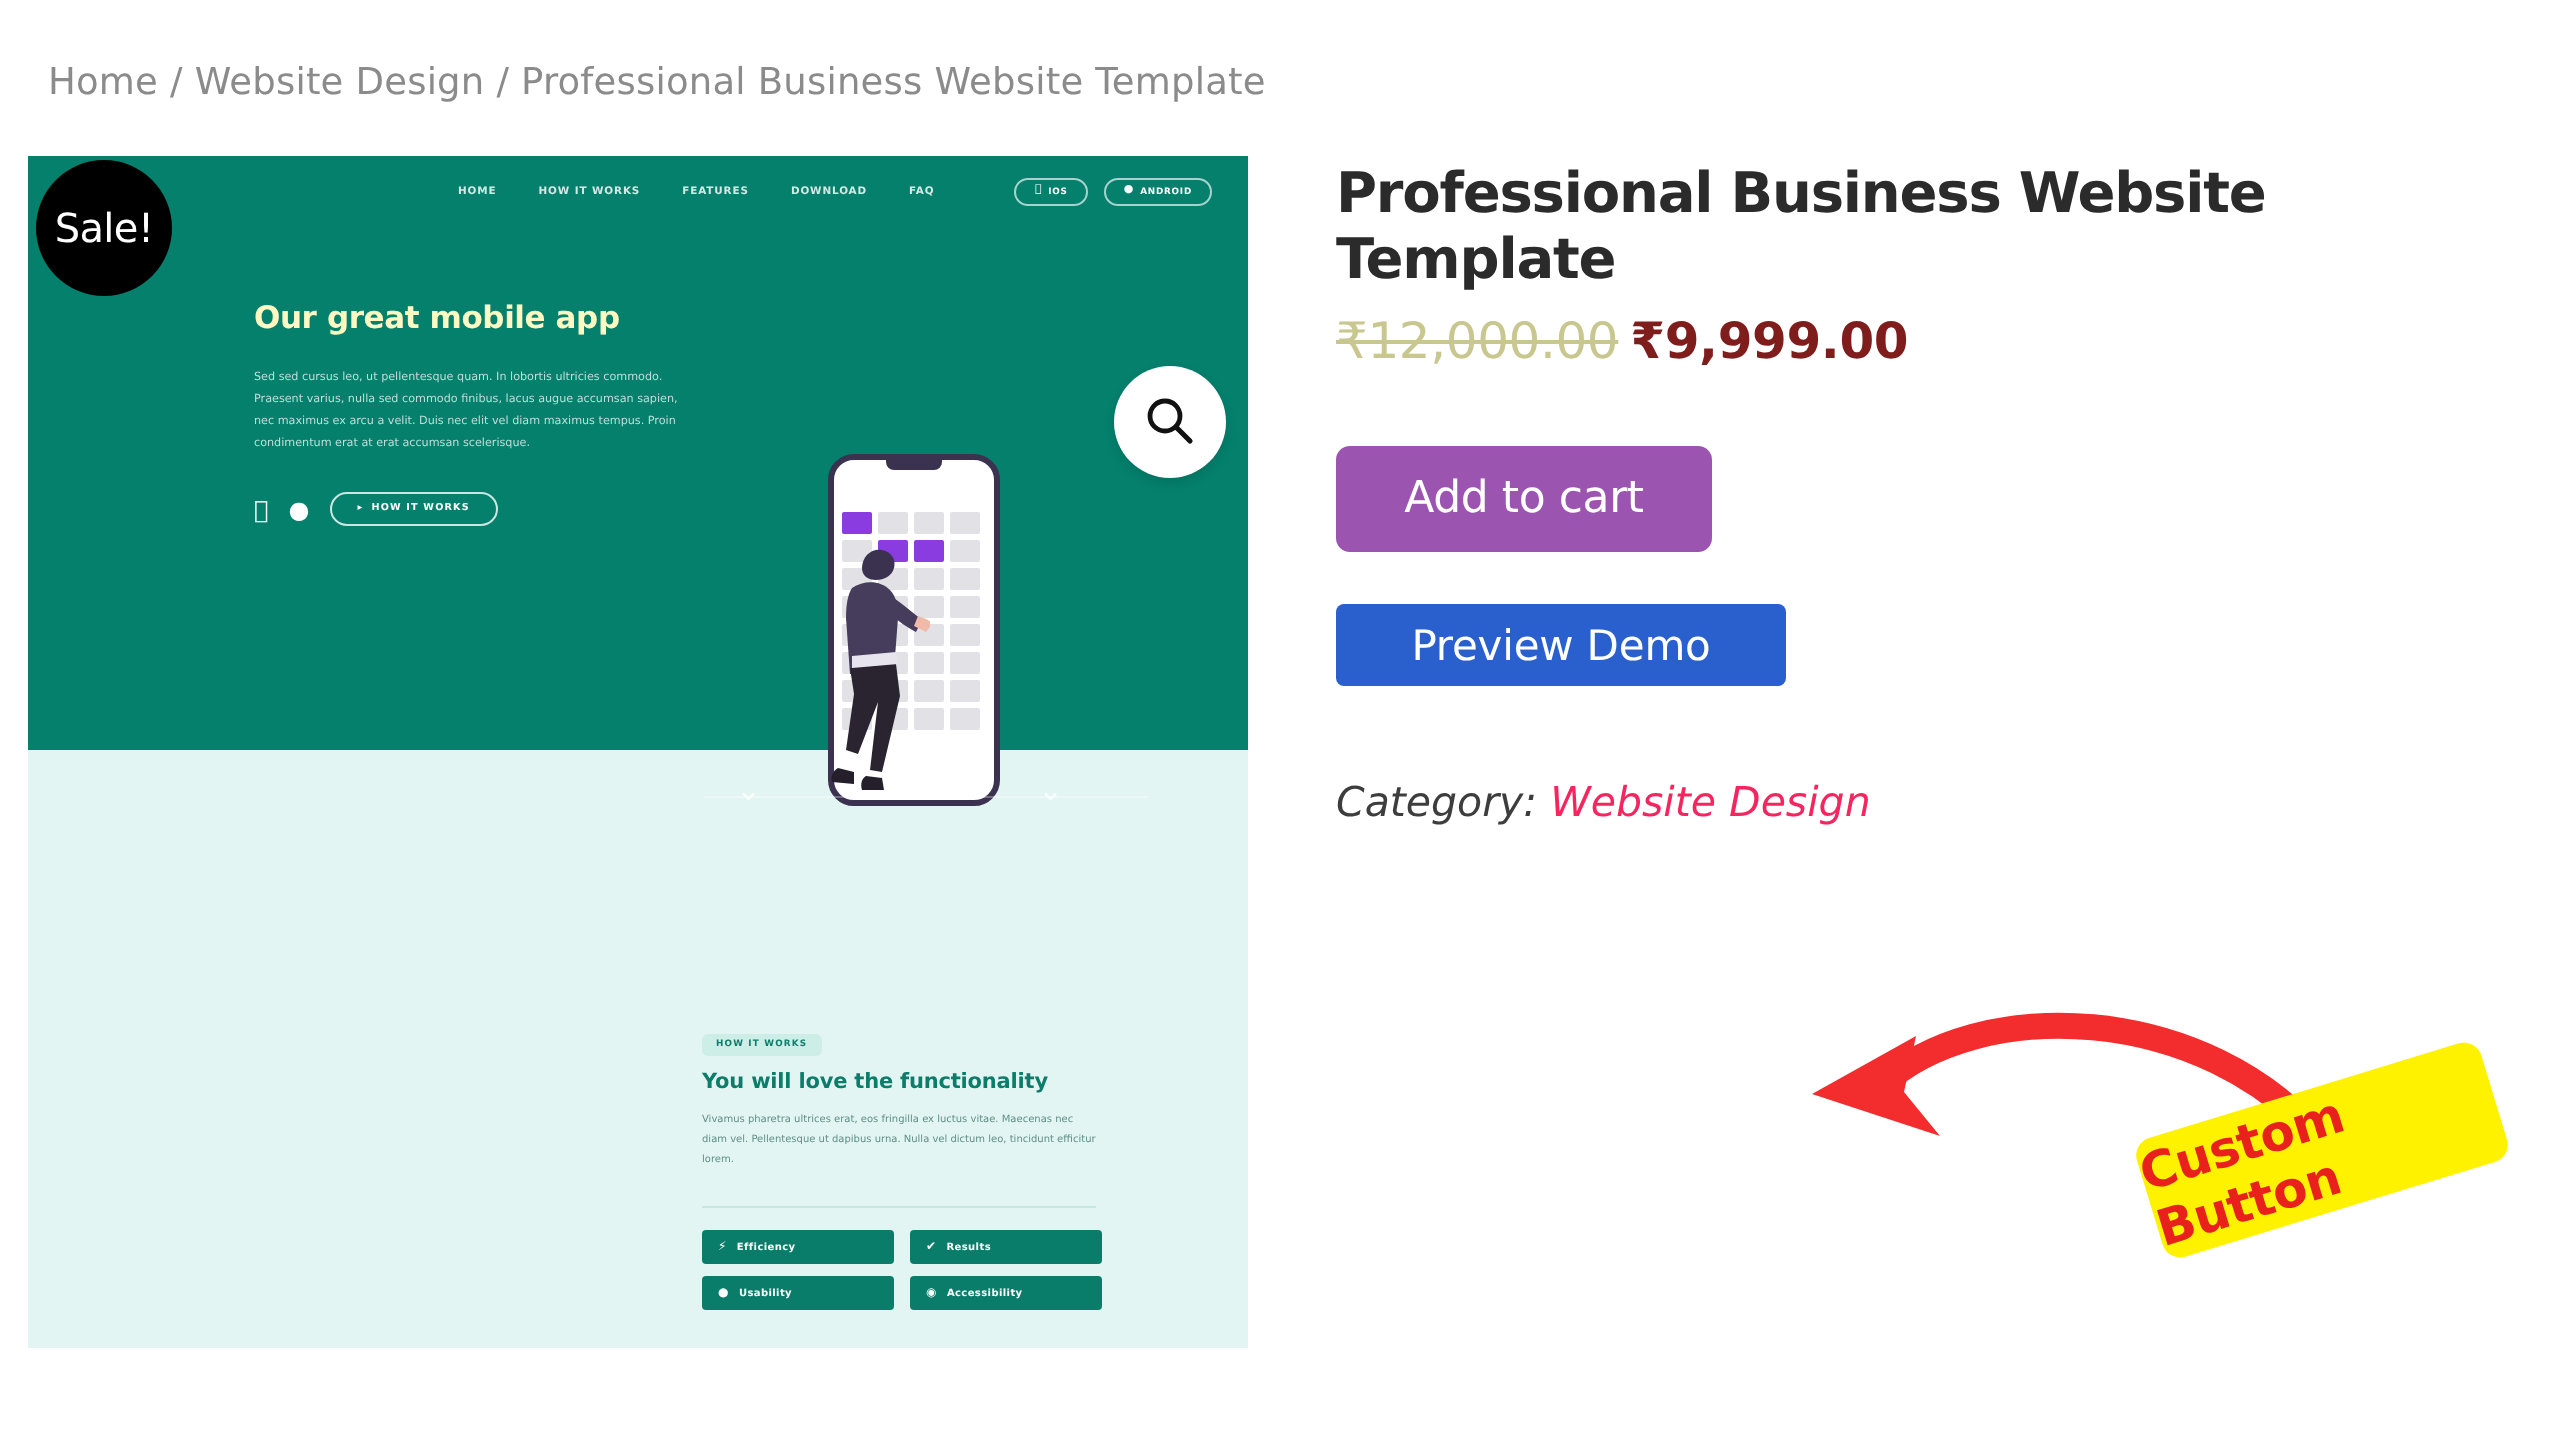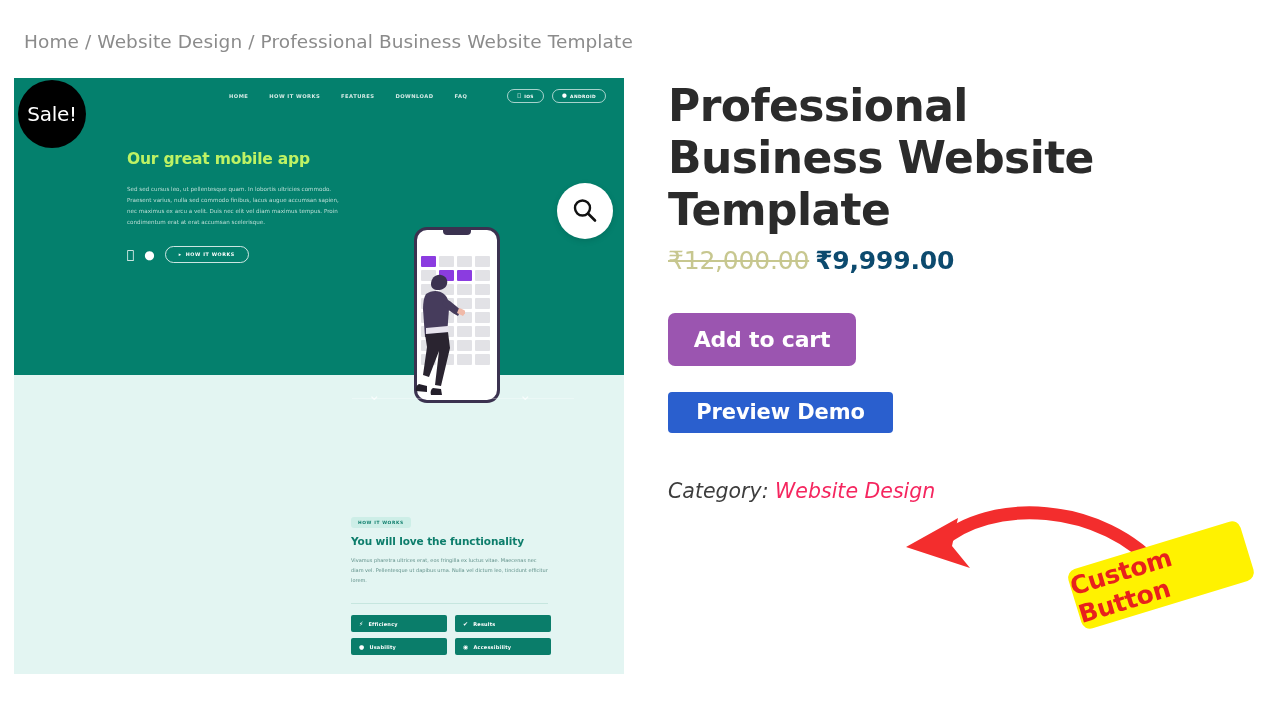--- a/index.html
+++ b/index.html
@@ -106,21 +106,21 @@
     display: flex;
     align-items: center;
     justify-content: center;
   }
 
   
   .hero-copy { position: absolute; left: 113px; top: 72px; width: 230px; }
   .hero-copy h2 {
     margin: 0 0 16px 0;
     font-size: 15.5px;
-    color: #bef264;
+    color: #fef9c3;
     font-weight: 700;
     letter-spacing: -0.2px;
   }
   .hero-copy p {
     margin: 0;
     font-size: 5.6px;
     line-height: 1.95;
     color: #bedfd8;
     width: 218px;
   }
@@ -264,56 +264,56 @@
 
   
   .summary {
     position: absolute;
     left: 668px;
     top: 80px;
     width: 600px;
   }
   .title {
     margin: 0;
-    font-size: 44px;
+    font-size: 28px;
     line-height: 1.18;
     font-weight: 700;
     color: #2b2b2b;
     letter-spacing: -0.6px;
     max-width: 470px;
   }
   .price {
     margin-top: 10px;
     font-size: 25px;
     font-weight: 700;
     letter-spacing: -0.2px;
   }
   .price .old {
     color: #c7c78f;
     text-decoration: line-through;
     font-weight: 400;
     margin-right: 6px;
   }
-  .price .new { color: #0c4a6e; }
+  .price .new { color: #7f1d1d; }
 
   .desc {
     margin-top: 46px;
     font-size: 19.5px;
     line-height: 1.78;
     color: #3d3d3d;
     max-width: 600px;
   }
 
   .btn {
     display: inline-flex;
     align-items: center;
     justify-content: center;
     border: 0;
     color: #ffffff;
-    font-weight: 700;
+    font-weight: 400;
     cursor: pointer;
     font-family: inherit;
   }
   .addcart {
     margin-top: 38px;
     width: 188px;
     height: 53px;
     background: #9b55b0;
     border-radius: 7px;
     font-size: 22px;

